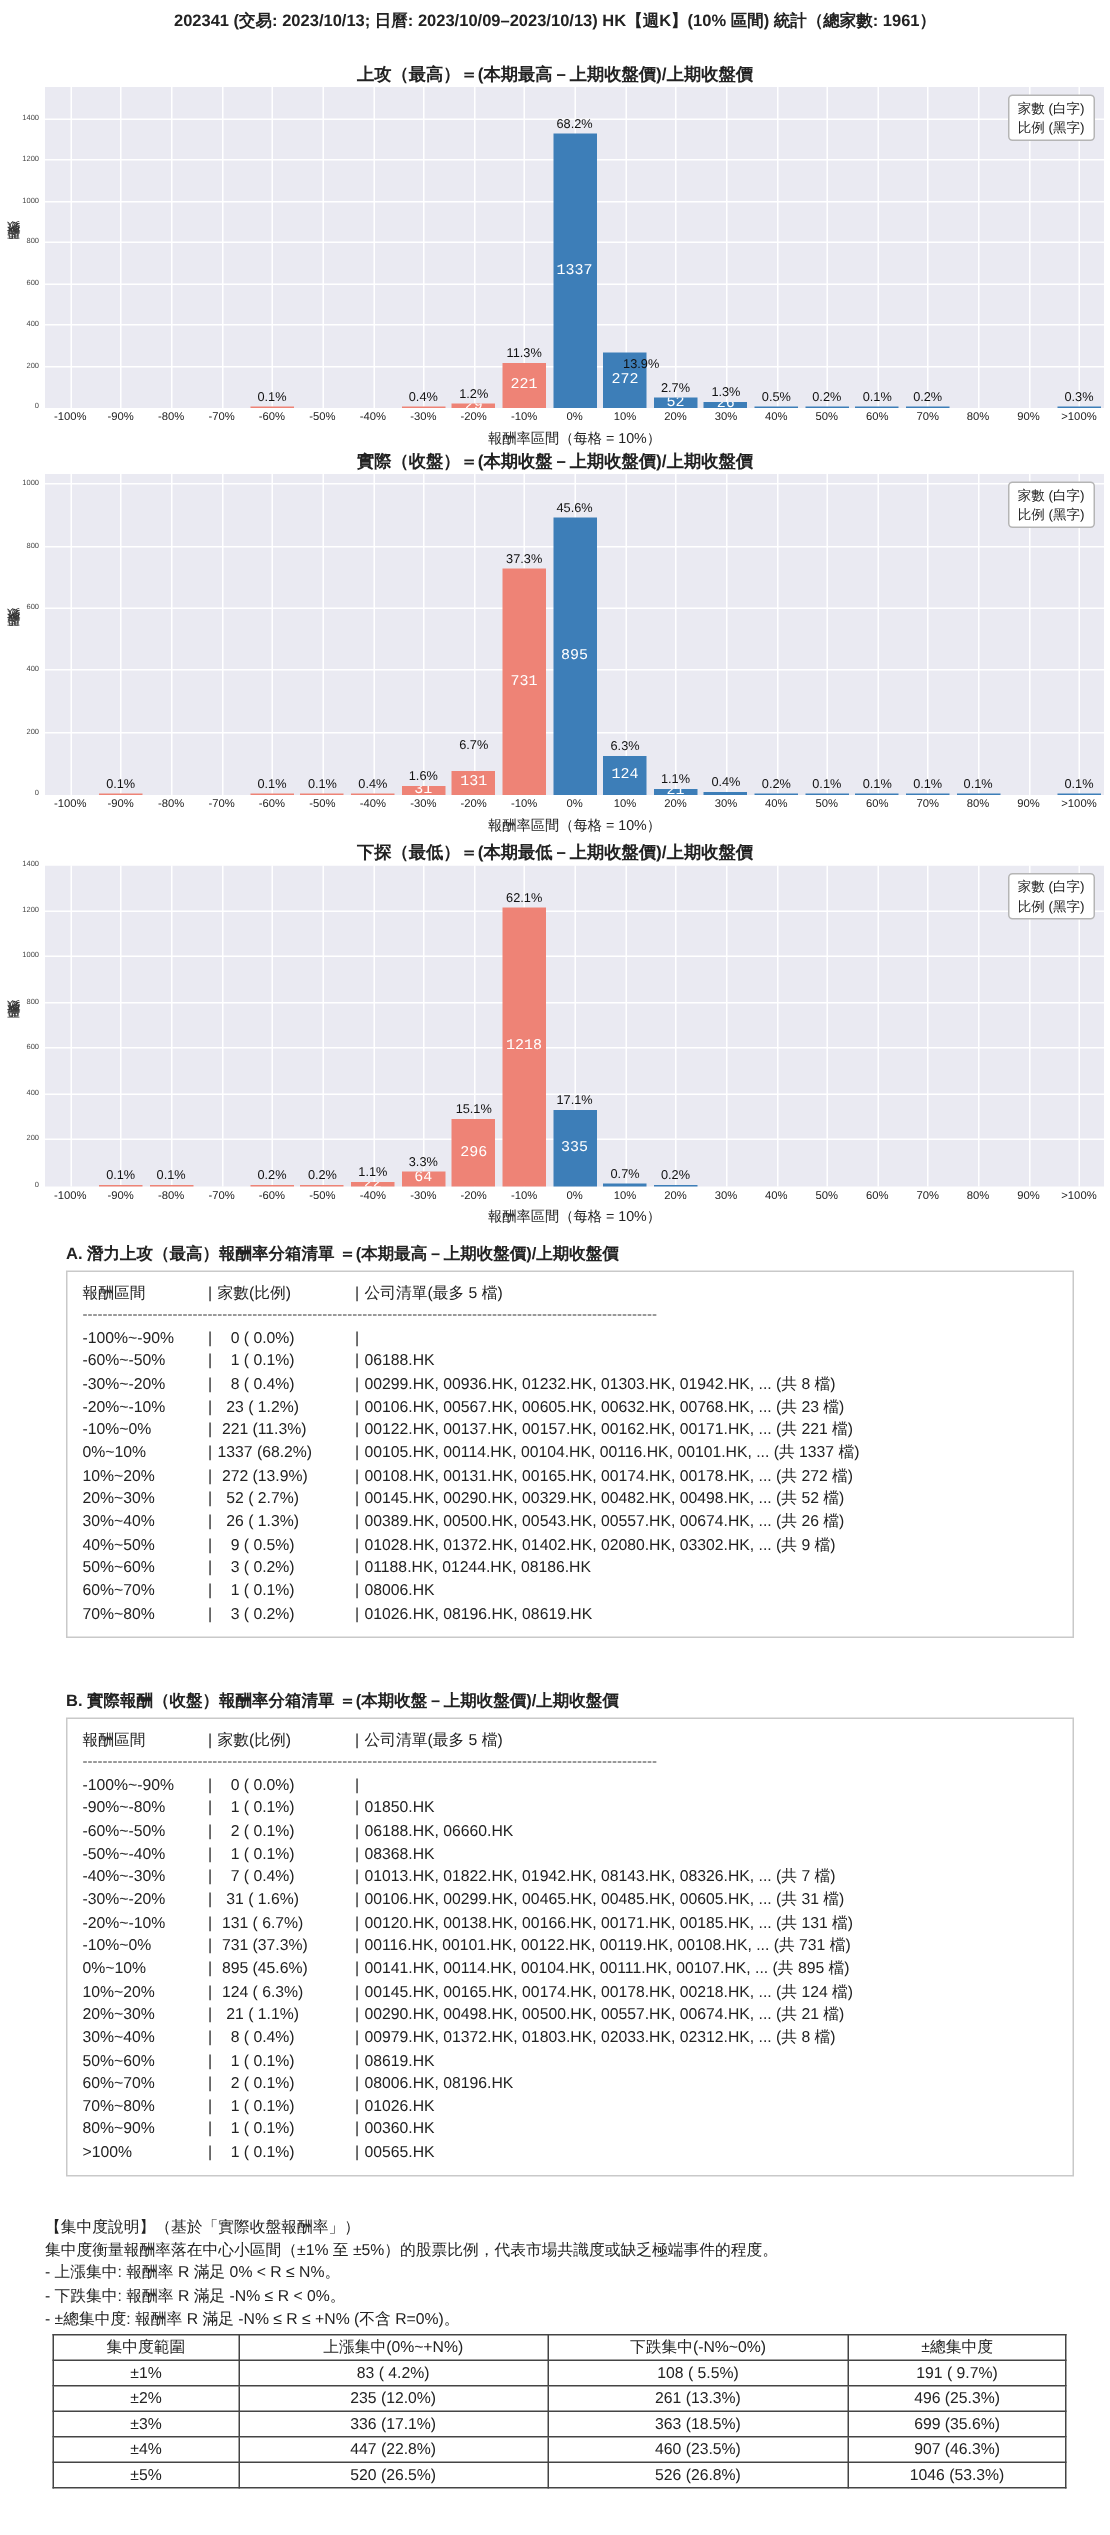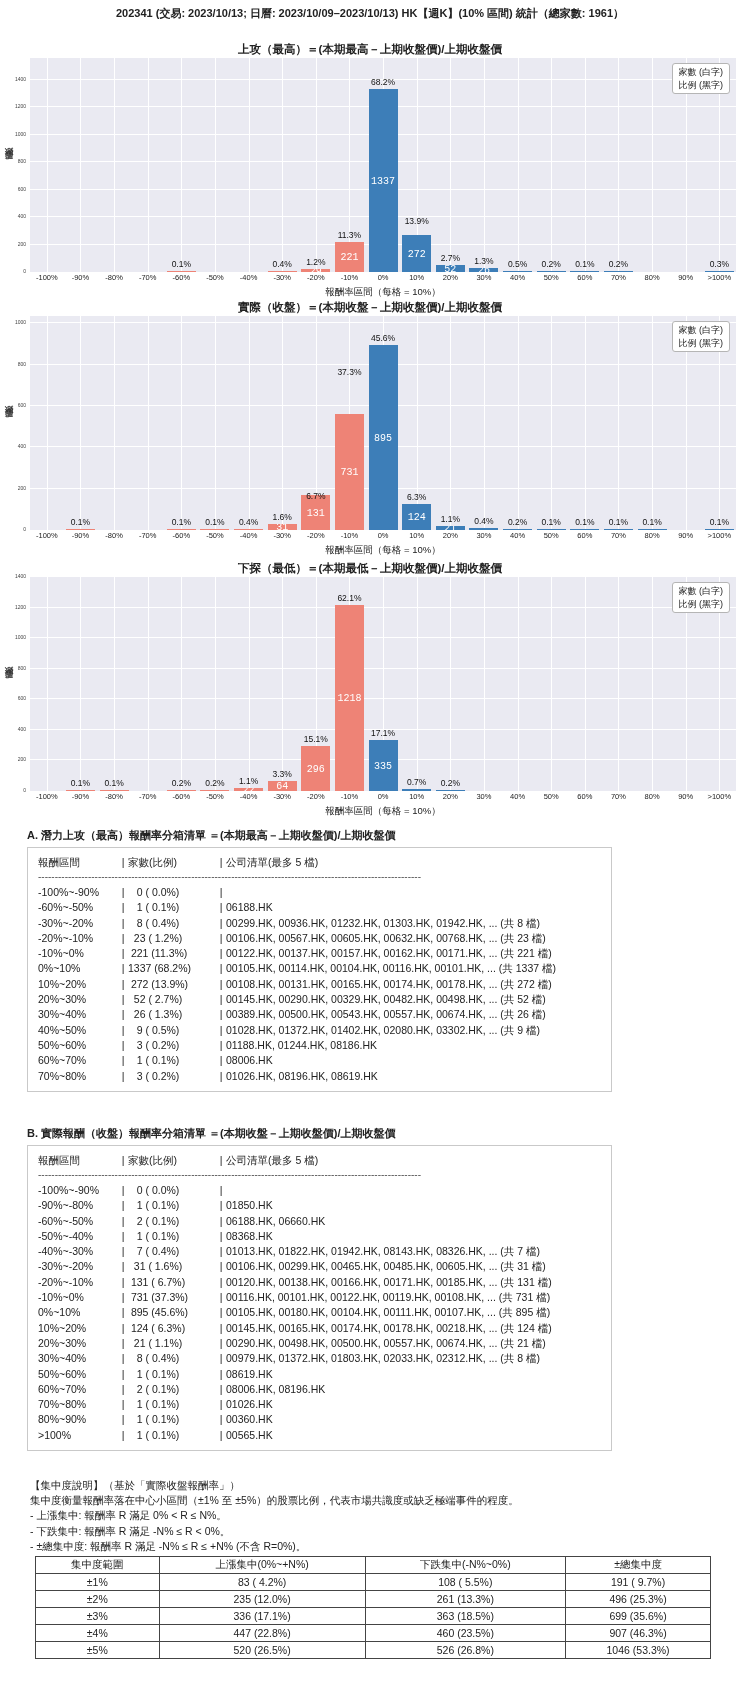--- a/index.html
+++ b/index.html
@@ -28,21 +28,21 @@
   .legend { position:absolute; top:5px; right:6px; background:#fff; border:1px solid #b5b5b5;
             border-radius:3px; padding:2px 6px; font-size:9px; line-height:12.5px; color:#222; z-index:3; }
   .yticks { position:absolute; left:-28px; top:0; width:26px; height:100%; }
   .ytick { position:absolute; right:2px; font-size:5px; color:#444; width:100%; text-align:right; }
   .ylabel { position:absolute; left:-27px; top:50%; transform:translateY(-50%) rotate(180deg);
             writing-mode:vertical-rl; font-size:9px; color:#333; letter-spacing:1px; }
   .xticks { display:flex; margin-left:30px; width:706px; height:11px; margin-top:1px; }
   .xtick { flex:1 1 0; text-align:center; font-size:7.5px; color:#222; white-space:nowrap; }
   .xlabel { margin-left:30px; width:706px; text-align:center; font-size:9.5px; color:#222; margin-top:2px; }
 
-  .list-sec { position:absolute; left:27px; width:585px; }
+  .list-sec { position:absolute; left:44px; width:672px; }
   .list-sec.a { top:828px; } .list-sec.b { top:1126px; }
   .list-title { font-size:11px; font-weight:600; color:#222; margin-bottom:4px; }
   .list-box { border:1px solid #c9c9c9; background:#fff; padding:6px 10px 7px 10px; }
   .list-head { font-size:10.5px; line-height:17px; color:#222; }
   .list-dash { font-size:10px; color:#555; line-height:12px; white-space:nowrap; overflow:hidden; }
   .list-rows { margin-top:2px; }
   .list-row { font-size:10.5px; line-height:15.3px; color:#222; white-space:nowrap; overflow:hidden; }
   .col-range { display:inline-block; width:80px; white-space:pre; }
   .col-pipe { display:inline-block; width:10px; text-align:center; }
   .col-count { display:inline-block; width:88px; white-space:pre; }
@@ -124,21 +124,21 @@
               <div class="bar pos" style="height: 183px;">
                 <div class="cnt">1337</div>
               </div>
               <div class="pct" style="bottom: 185px;">68.2%</div>
             </div>
             <div class="bin">
               <div class="vgrid"></div>
               <div class="bar pos" style="height: 37px;">
                 <div class="cnt">272</div>
               </div>
-              <div class="pct" style="bottom: 46px;">13.9%</div>
+              <div class="pct" style="bottom: 25px; text-align: right;">13.9%</div>
             </div>
             <div class="bin">
               <div class="vgrid"></div>
               <div class="bar pos" style="height: 7px;">
                 <div class="cnt">52</div>
               </div>
               <div class="pct" style="bottom: 9px;">2.7%</div>
             </div>
             <div class="bin">
               <div class="vgrid"></div>
@@ -263,28 +263,28 @@
             </div>
             <div class="bin">
               <div class="vgrid"></div>
               <div class="bar neg" style="height: 6px;">
                 <div class="cnt">31</div>
               </div>
               <div class="pct" style="bottom: 8px;">1.6%</div>
             </div>
             <div class="bin">
               <div class="vgrid"></div>
-              <div class="bar neg" style="height: 35px;">
+              <div class="bar neg" style="height: 16px;">
                 <div class="cnt">131</div>
               </div>
               <div class="pct" style="bottom: 29px;">6.7%</div>
             </div>
             <div class="bin">
               <div class="vgrid"></div>
-              <div class="bar neg" style="height: 116px;">
+              <div class="bar neg" style="height: 151px;">
                 <div class="cnt">731</div>
               </div>
               <div class="pct" style="bottom: 153px;">37.3%</div>
             </div>
             <div class="bin">
               <div class="vgrid"></div>
               <div class="bar pos" style="height: 185px;">
                 <div class="cnt">895</div>
               </div>
               <div class="pct" style="bottom: 187px;">45.6%</div>
@@ -560,21 +560,21 @@
       <div class="list-dash">-------------------------------------------------------------------------------------------------------------------</div>
       <div class="list-rows">
           <div class="list-row"><span class="col-range">-100%~-90%</span><span class="col-pipe">|</span><span class="col-count">   0 ( 0.0%)</span><span class="col-pipe">|</span><span></span></div>
           <div class="list-row"><span class="col-range">-90%~-80%</span><span class="col-pipe">|</span><span class="col-count">   1 ( 0.1%)</span><span class="col-pipe">|</span><span>01850.HK</span></div>
           <div class="list-row"><span class="col-range">-60%~-50%</span><span class="col-pipe">|</span><span class="col-count">   2 ( 0.1%)</span><span class="col-pipe">|</span><span>06188.HK, 06660.HK</span></div>
           <div class="list-row"><span class="col-range">-50%~-40%</span><span class="col-pipe">|</span><span class="col-count">   1 ( 0.1%)</span><span class="col-pipe">|</span><span>08368.HK</span></div>
           <div class="list-row"><span class="col-range">-40%~-30%</span><span class="col-pipe">|</span><span class="col-count">   7 ( 0.4%)</span><span class="col-pipe">|</span><span>01013.HK, 01822.HK, 01942.HK, 08143.HK, 08326.HK, ... (共 7 檔)</span></div>
           <div class="list-row"><span class="col-range">-30%~-20%</span><span class="col-pipe">|</span><span class="col-count">  31 ( 1.6%)</span><span class="col-pipe">|</span><span>00106.HK, 00299.HK, 00465.HK, 00485.HK, 00605.HK, ... (共 31 檔)</span></div>
           <div class="list-row"><span class="col-range">-20%~-10%</span><span class="col-pipe">|</span><span class="col-count"> 131 ( 6.7%)</span><span class="col-pipe">|</span><span>00120.HK, 00138.HK, 00166.HK, 00171.HK, 00185.HK, ... (共 131 檔)</span></div>
           <div class="list-row"><span class="col-range">-10%~0%</span><span class="col-pipe">|</span><span class="col-count"> 731 (37.3%)</span><span class="col-pipe">|</span><span>00116.HK, 00101.HK, 00122.HK, 00119.HK, 00108.HK, ... (共 731 檔)</span></div>
-          <div class="list-row"><span class="col-range">0%~10%</span><span class="col-pipe">|</span><span class="col-count"> 895 (45.6%)</span><span class="col-pipe">|</span><span>00105.HK, 00180.HK, 00104.HK, 00111.HK, 00107.HK, ... (共 895 檔)</span></div>
+          <div class="list-row"><span class="col-range">0%~10%</span><span class="col-pipe">|</span><span class="col-count"> 895 (45.6%)</span><span class="col-pipe">|</span><span>00141.HK, 00114.HK, 00104.HK, 00111.HK, 00107.HK, ... (共 895 檔)</span></div>
           <div class="list-row"><span class="col-range">10%~20%</span><span class="col-pipe">|</span><span class="col-count"> 124 ( 6.3%)</span><span class="col-pipe">|</span><span>00145.HK, 00165.HK, 00174.HK, 00178.HK, 00218.HK, ... (共 124 檔)</span></div>
           <div class="list-row"><span class="col-range">20%~30%</span><span class="col-pipe">|</span><span class="col-count">  21 ( 1.1%)</span><span class="col-pipe">|</span><span>00290.HK, 00498.HK, 00500.HK, 00557.HK, 00674.HK, ... (共 21 檔)</span></div>
           <div class="list-row"><span class="col-range">30%~40%</span><span class="col-pipe">|</span><span class="col-count">   8 ( 0.4%)</span><span class="col-pipe">|</span><span>00979.HK, 01372.HK, 01803.HK, 02033.HK, 02312.HK, ... (共 8 檔)</span></div>
           <div class="list-row"><span class="col-range">50%~60%</span><span class="col-pipe">|</span><span class="col-count">   1 ( 0.1%)</span><span class="col-pipe">|</span><span>08619.HK</span></div>
           <div class="list-row"><span class="col-range">60%~70%</span><span class="col-pipe">|</span><span class="col-count">   2 ( 0.1%)</span><span class="col-pipe">|</span><span>08006.HK, 08196.HK</span></div>
           <div class="list-row"><span class="col-range">70%~80%</span><span class="col-pipe">|</span><span class="col-count">   1 ( 0.1%)</span><span class="col-pipe">|</span><span>01026.HK</span></div>
           <div class="list-row"><span class="col-range">80%~90%</span><span class="col-pipe">|</span><span class="col-count">   1 ( 0.1%)</span><span class="col-pipe">|</span><span>00360.HK</span></div>
           <div class="list-row"><span class="col-range">&gt;100%</span><span class="col-pipe">|</span><span class="col-count">   1 ( 0.1%)</span><span class="col-pipe">|</span><span>00565.HK</span></div>
         </div>
     </div>

